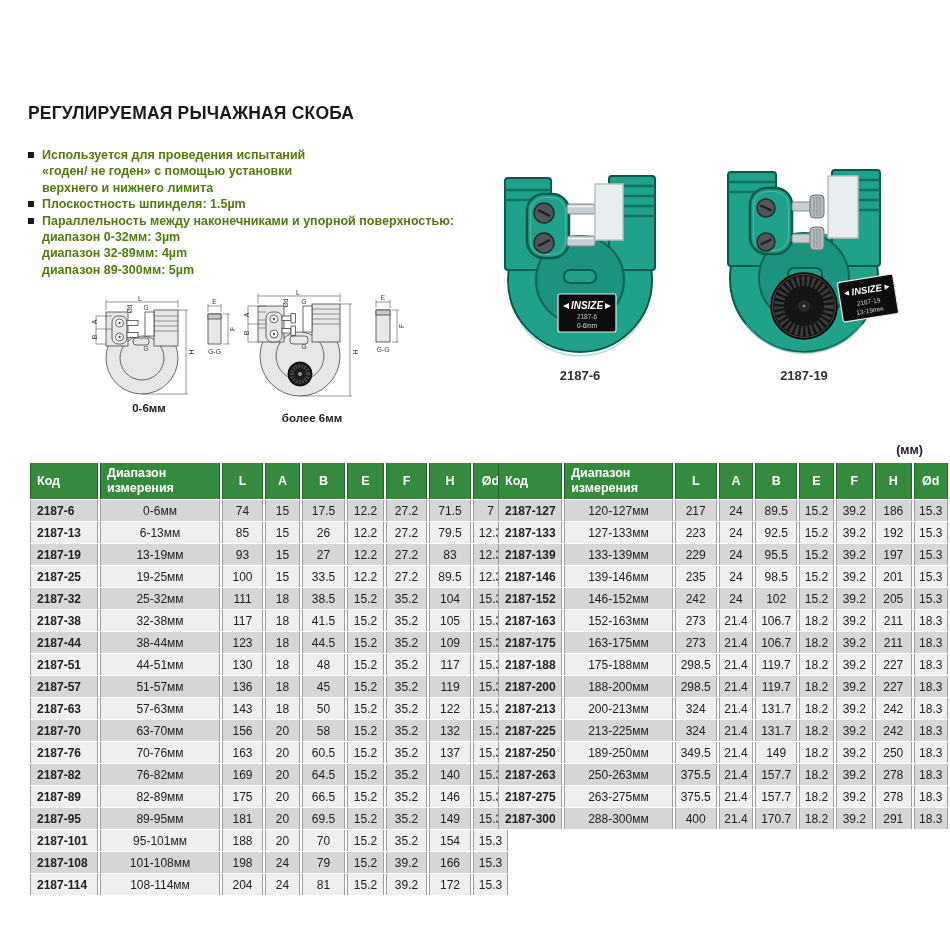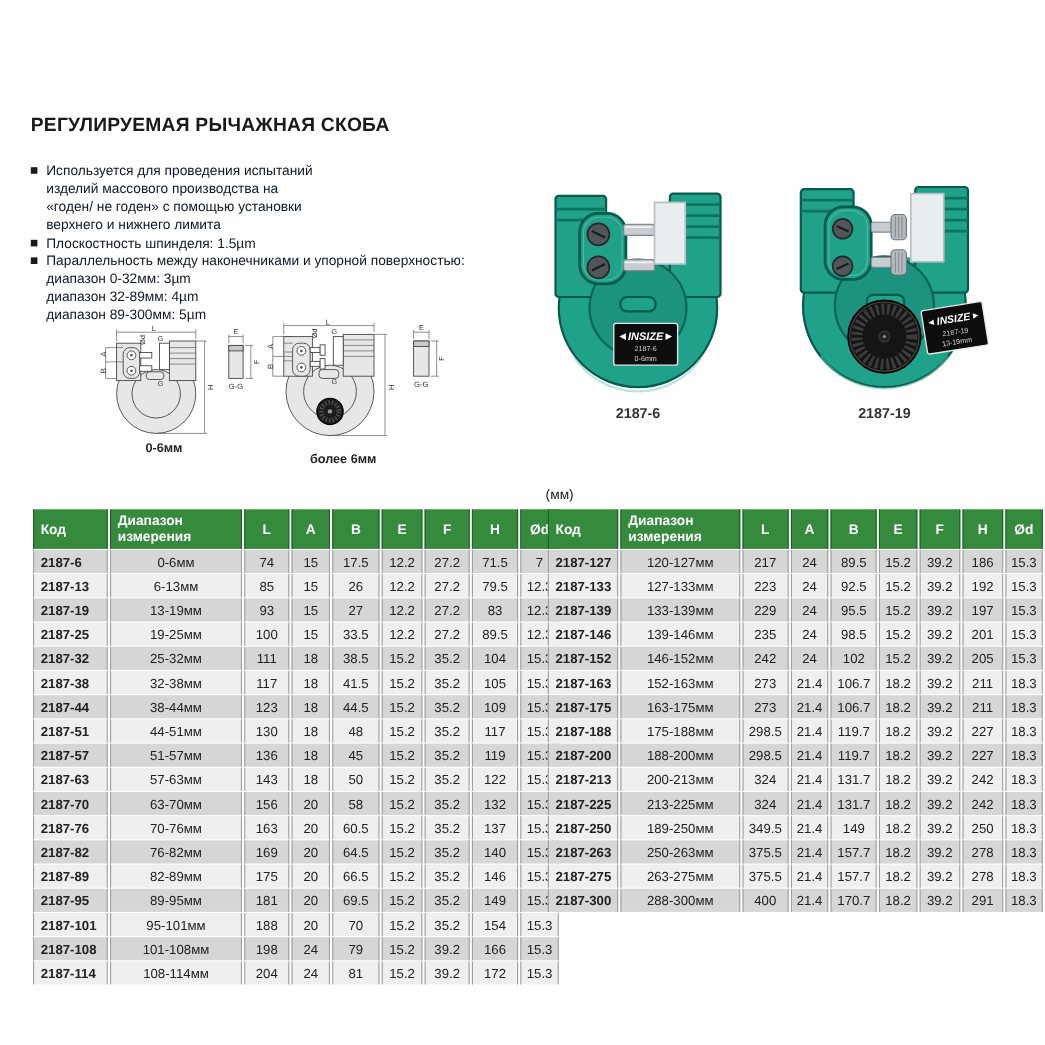--- a/index.html
+++ b/index.html
@@ -5,31 +5,31 @@
   html,body{margin:0;padding:0;}
   body{width:950px;height:950px;background:#ffffff;font-family:"Liberation Sans",sans-serif;color:#1a1a1a;position:relative;overflow:hidden;}
   .abs{position:absolute;}
 
   #page-title{left:28px;top:103px;font-size:17.5px;font-weight:bold;letter-spacing:.2px;}
 
   #features{left:28px;top:147px;width:445px;}
   .feature{display:flex;}
   .bullet{width:6px;height:6px;background:#1a1a1a;margin:5px 8px 0 0;flex:0 0 6px;}
   .feature-lines{flex:1;}
-  .feature-lines div{font-size:12.5px;line-height:16.4px;color:#0f172a;}
+  .feature-lines div{font-size:12.5px;line-height:16.4px;color:#4d7c0f;font-weight:bold;}
 
   .diagram-caption{font-size:11.5px;font-weight:bold;text-align:center;color:#222;}
   #diagram1-caption{left:88px;top:402px;width:122px;}
   #diagram2-caption{left:238px;top:412px;width:148px;}
 
   .product-caption{font-size:13px;font-weight:bold;text-align:center;color:#333;}
   #product1-caption{left:477px;top:368px;width:206px;}
   #product2-caption{left:698px;top:368px;width:212px;}
 
-  #units-note{left:496px;top:443px;width:427px;text-align:left;font-size:12.5px;font-weight:normal;}
+  #units-note{left:496px;top:443px;width:427px;text-align:right;font-size:12.5px;font-weight:bold;}
 
   .table-wrap{top:462px;}
   #left-table-wrap{left:28px;}
   #right-table-wrap{left:496px;}
   table.spec{border-collapse:separate;border-spacing:2px 1px;}
   table.spec th{background:#358a3e;color:#fff;font-size:12.5px;font-weight:bold;text-align:center;
     padding:3px 2px;border-left:1px solid #1f6128;border-right:1px solid #1f6128;line-height:15px;}
   table.spec th.al{text-align:left;padding-left:6px;}
   table.spec td{font-size:12px;line-height:16px;color:#222;text-align:center;padding:2.5px 1px;
     border-left:1px solid #9aa0a2;border-right:1px solid #9aa0a2;box-sizing:border-box;}
@@ -65,21 +65,20 @@
 </head>
 <body>
 
 <div class="abs" id="page-title">РЕГУЛИРУЕМАЯ РЫЧАЖНАЯ СКОБА</div>
 
 <div class="abs" id="features">
     <div class="feature">
       <span class="bullet"></span>
       <div class="feature-lines">
         <div>Используется для проведения испытаний</div>
-        <div>изделий массового производства на</div>
         <div>«годен/ не годен» с помощью установки</div>
         <div>верхнего и нижнего лимита</div>
       </div>
     </div>
     <div class="feature">
       <span class="bullet"></span>
       <div class="feature-lines">
         <div>Плоскостность шпинделя: 1.5µm</div>
       </div>
     </div>

